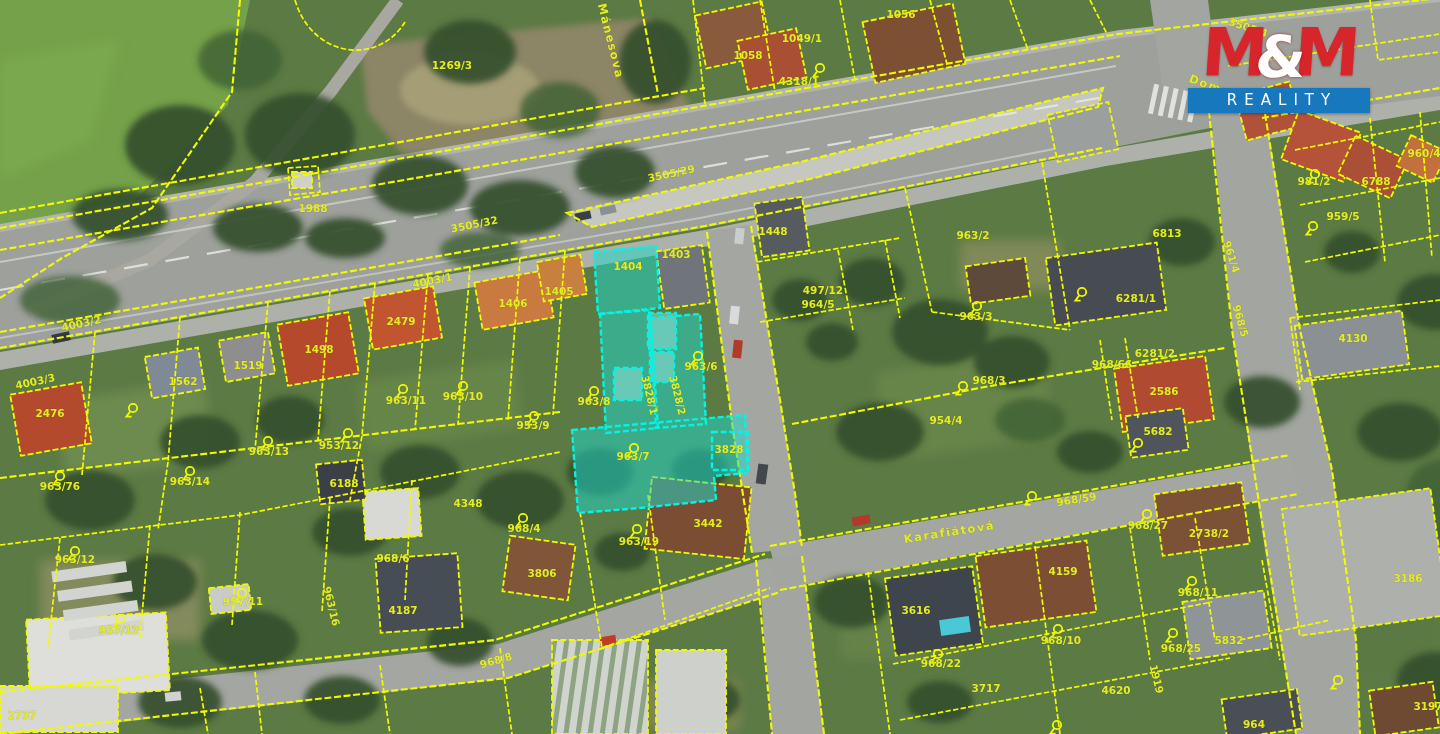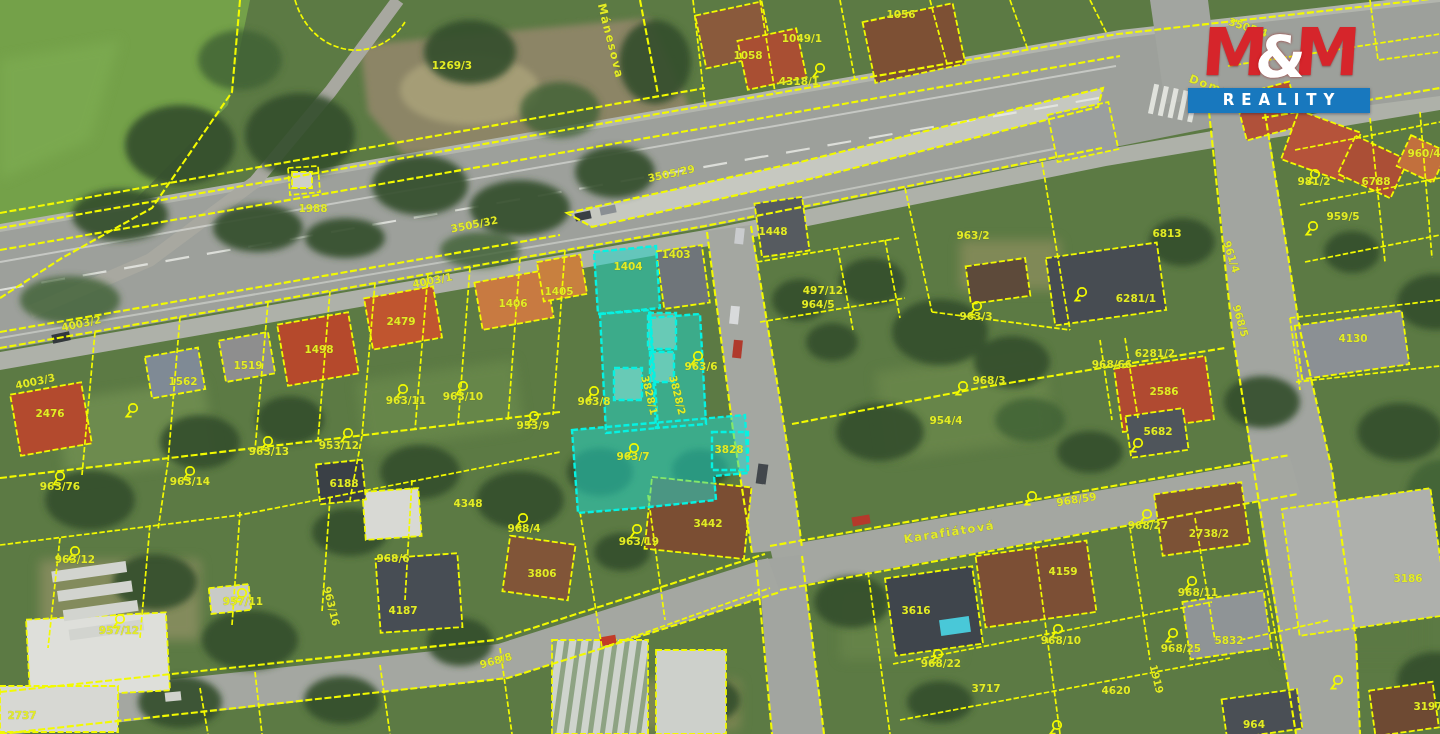--- a/index.html
+++ b/index.html
@@ -18,21 +18,21 @@
   
   .logo{position:absolute;top:22px;left:1188px;width:182px;text-align:center;user-select:none;}
   .logo .mm{display:flex;justify-content:center;align-items:flex-end;height:64px;
             font-family:"DejaVu Sans",sans-serif;font-weight:900;line-height:1;
             transform:skewX(-4deg);}
   .logo .mm span{color:var(--logored,#d6252b);font-size:66px;letter-spacing:-4px;
             text-shadow:0 1px 2px rgba(90,0,0,.45);}
   .logo .mm span.amp{color:#ffffff;font-size:58px;margin:0 -8px;z-index:2;position:relative;
             text-shadow:0 0 3px rgba(160,20,20,.8);}
   .logo .band{margin-top:2px;background:var(--logoblue,#1878be);color:#fff;
-            font-weight:700;font-size:15px;letter-spacing:7px;padding:3px 0 4px 6px;
+            font-weight:400;font-size:15px;letter-spacing:7px;padding:3px 0 4px 6px;
             box-shadow:0 1px 3px rgba(0,0,40,.4);}
 </style>
 </head>
 <body>
 
 <div class="stage">
 <svg id="map" viewBox="0 0 1440 734" xmlns="http://www.w3.org/2000/svg">
   <defs>
     <filter id="soft">
           <feGaussianBlur stdDeviation="3"></feGaussianBlur>

